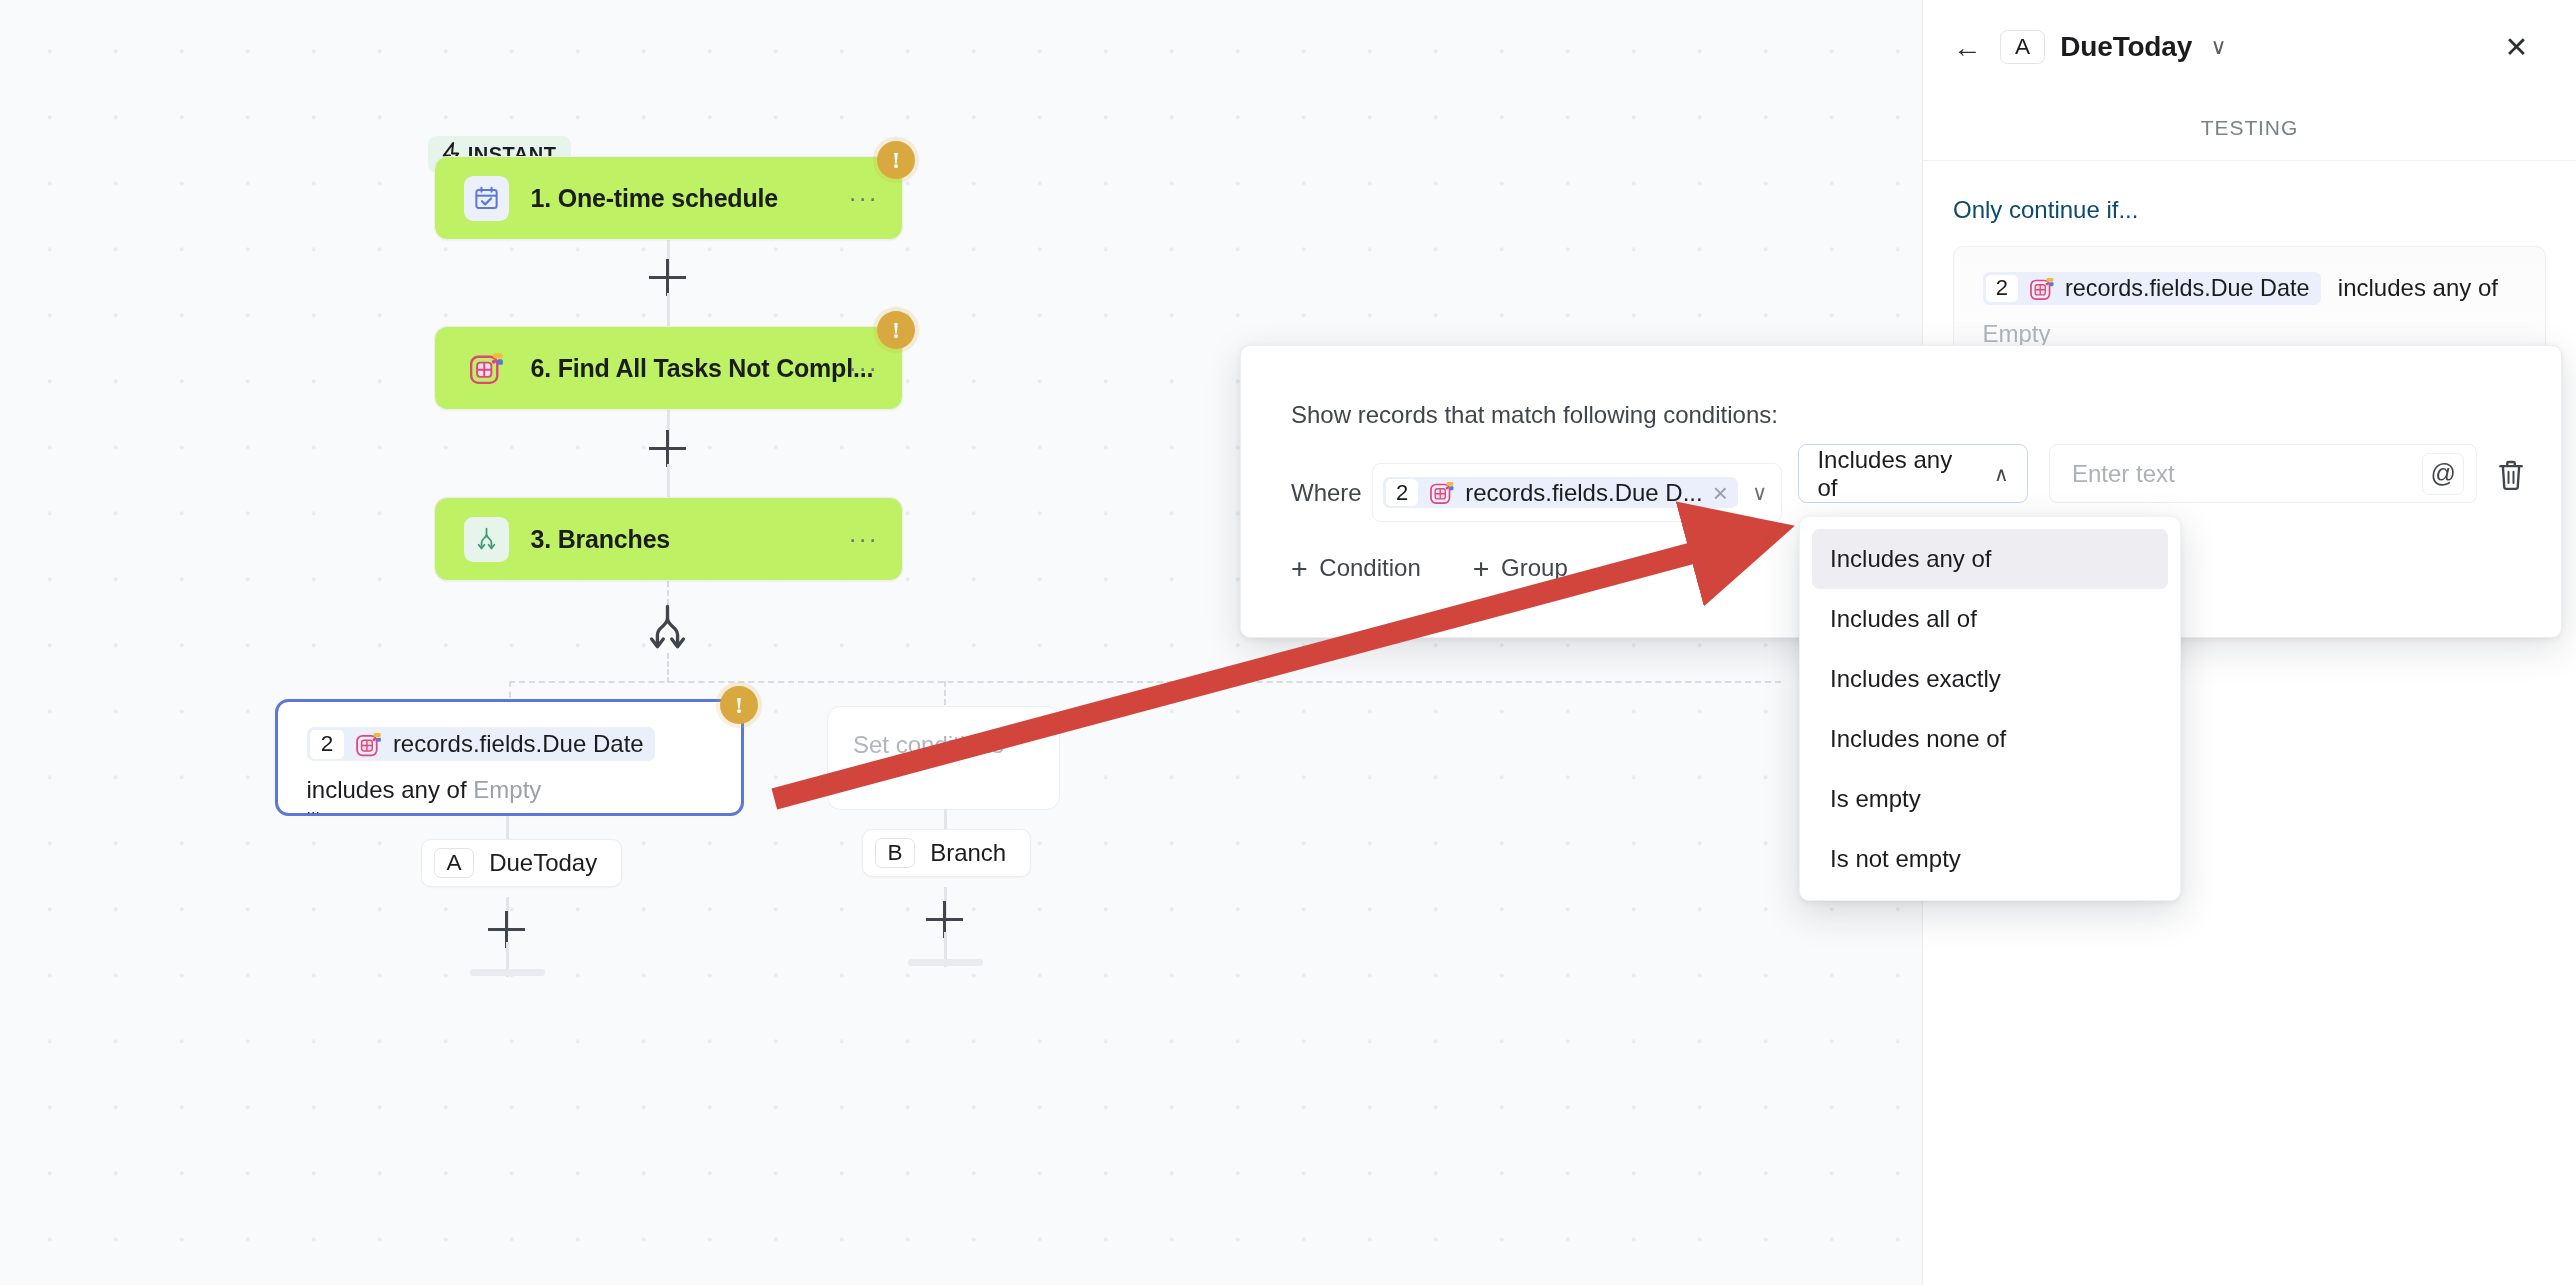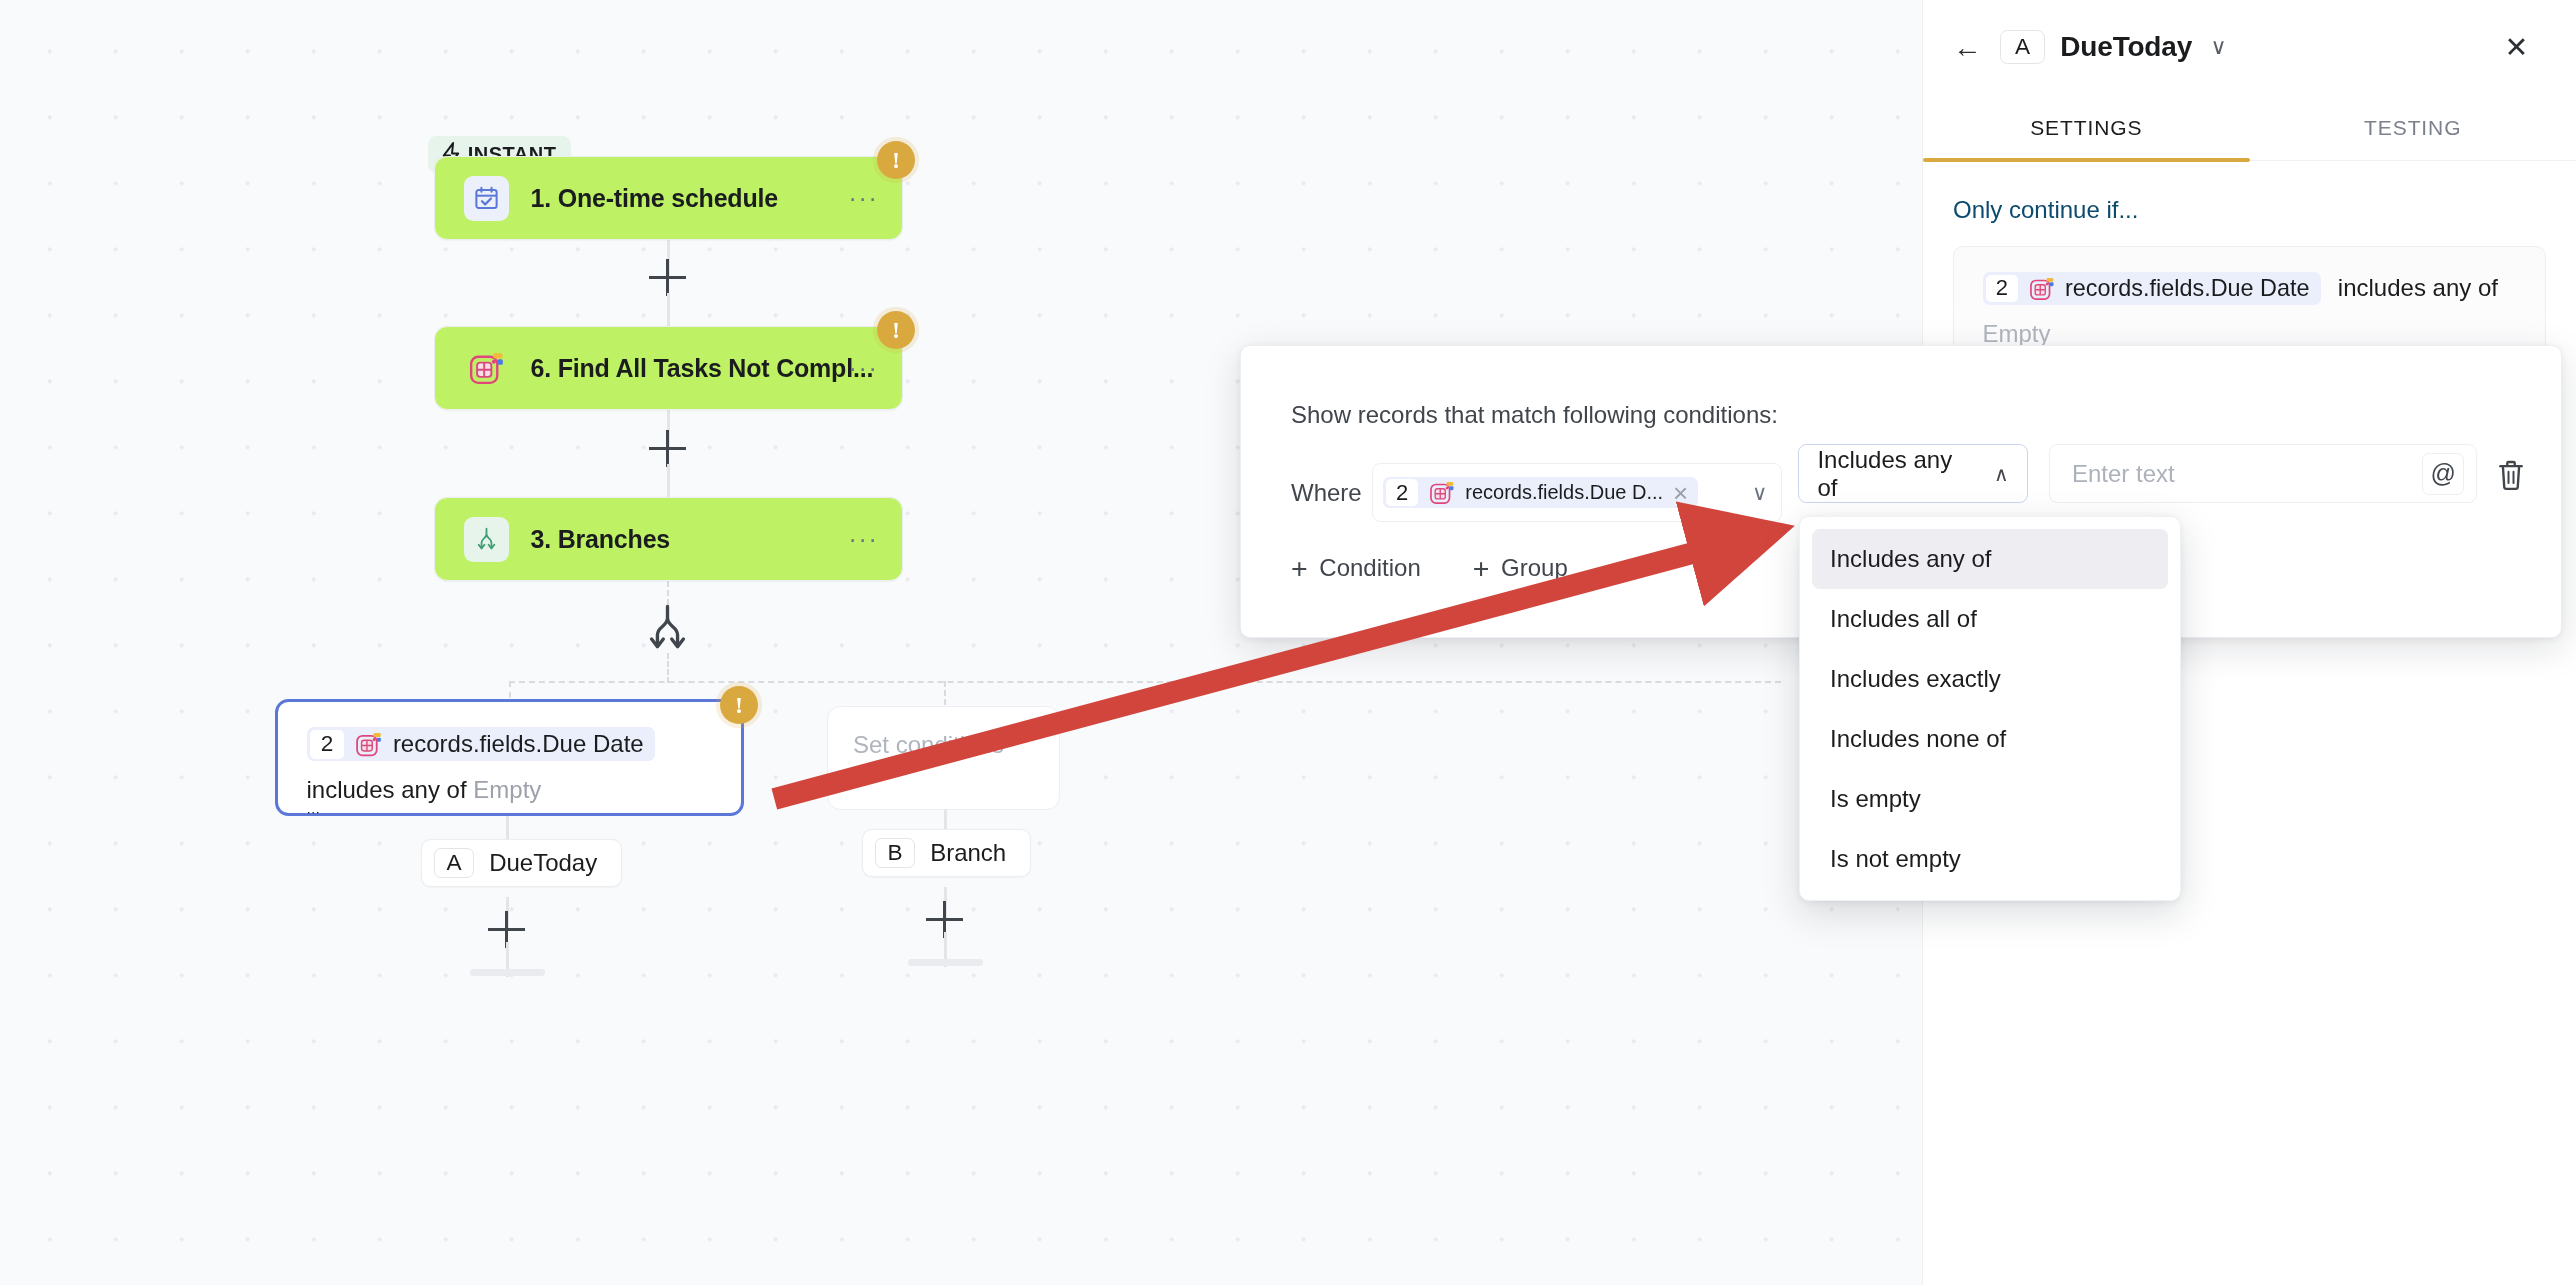--- a/index.html
+++ b/index.html
@@ -360,21 +360,21 @@
         <div class="chip" style="padding:1.7px 10px 1.7px 3.3px;">
           <span class="num" style="font-size:22px; padding:0.8px 10px;">2</span>
           <svg width="27" height="27" viewBox="0 0 32 32">
             <rect x="3.5" y="6.5" width="22" height="22" rx="6" fill="none" stroke="#e0457b" stroke-width="2"></rect>
             <rect x="8.5" y="11.5" width="12" height="12" rx="2.6" fill="#f9dde7" stroke="#d94a7e" stroke-width="1.6"></rect>
             <path d="M8.5 17.5 H20.5 M14.5 11.5 V23.5" stroke="#d94a7e" stroke-width="1.6"></path>
             <rect x="22" y="3.5" width="8" height="4.4" rx="1.4" fill="#f2b93c"></rect>
             <rect x="25.6" y="8.6" width="4.6" height="4.6" rx="1.3" fill="#4f7ae0"></rect>
             <circle cx="22.6" cy="10.8" r="1.7" fill="#e0457b"></circle>
           </svg>
-          <span class="ctext" style="font-size:20px;">records.fields.Due D...</span>
+          <span class="ctext" style="font-size:24px;">records.fields.Due D...</span>
           <span class="xmark">×</span>
         </div>
         <span class="caret" style="margin-left:auto;">∨</span>
       </div>
     </div>
 
     <div style="position:absolute; left:50px; top:208px; display:flex; gap:52px;">
       <span class="addbtn">
         <span class="pl">+</span>
         <span>Condition</span>
@@ -415,21 +415,20 @@
   <div class="sidebar">
     <div class="sb-head">
       <span class="sb-back">←</span>
       <span class="sb-tag">A</span>
       <span class="sb-title">DueToday</span>
       <span class="sb-caret">∨</span>
       <span class="sb-close">✕</span>
     </div>
 
     <div class="sb-tabs">
-      <div class="sb-tab active">SETTINGS</div>
       <div class="sb-tab">TESTING</div>
     </div>
 
     <div class="sb-body">
       <div class="sb-lbl">Only continue if...</div>
       <div class="sb-cond-box">
         <div class="sb-cond-row">
           <div class="chip">
             <span class="num" style="font-size:22px; padding:0.8px 10px;">2</span>
             <svg width="27" height="27" viewBox="0 0 32 32">

